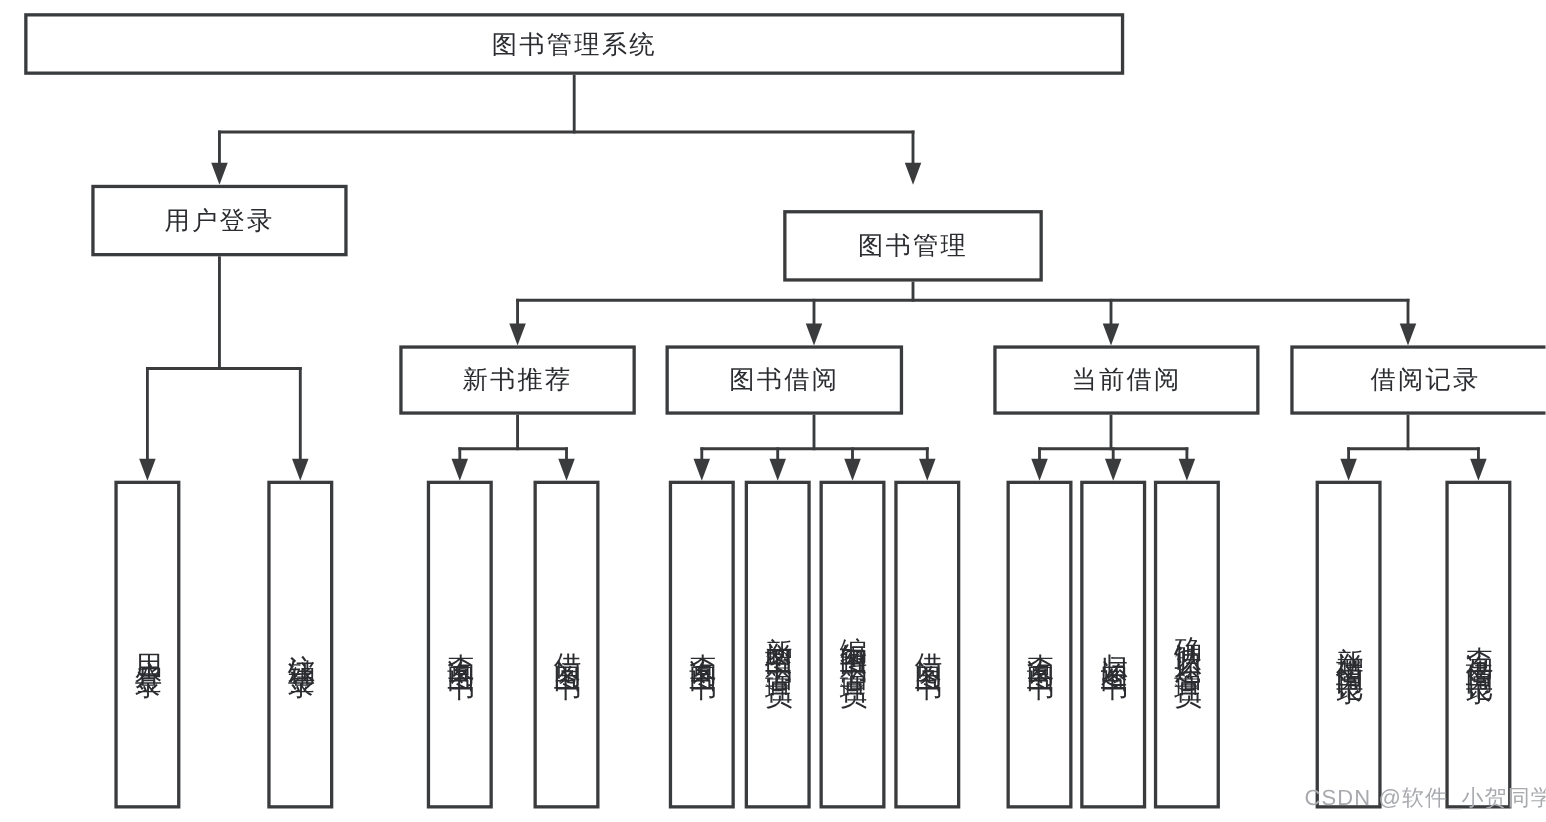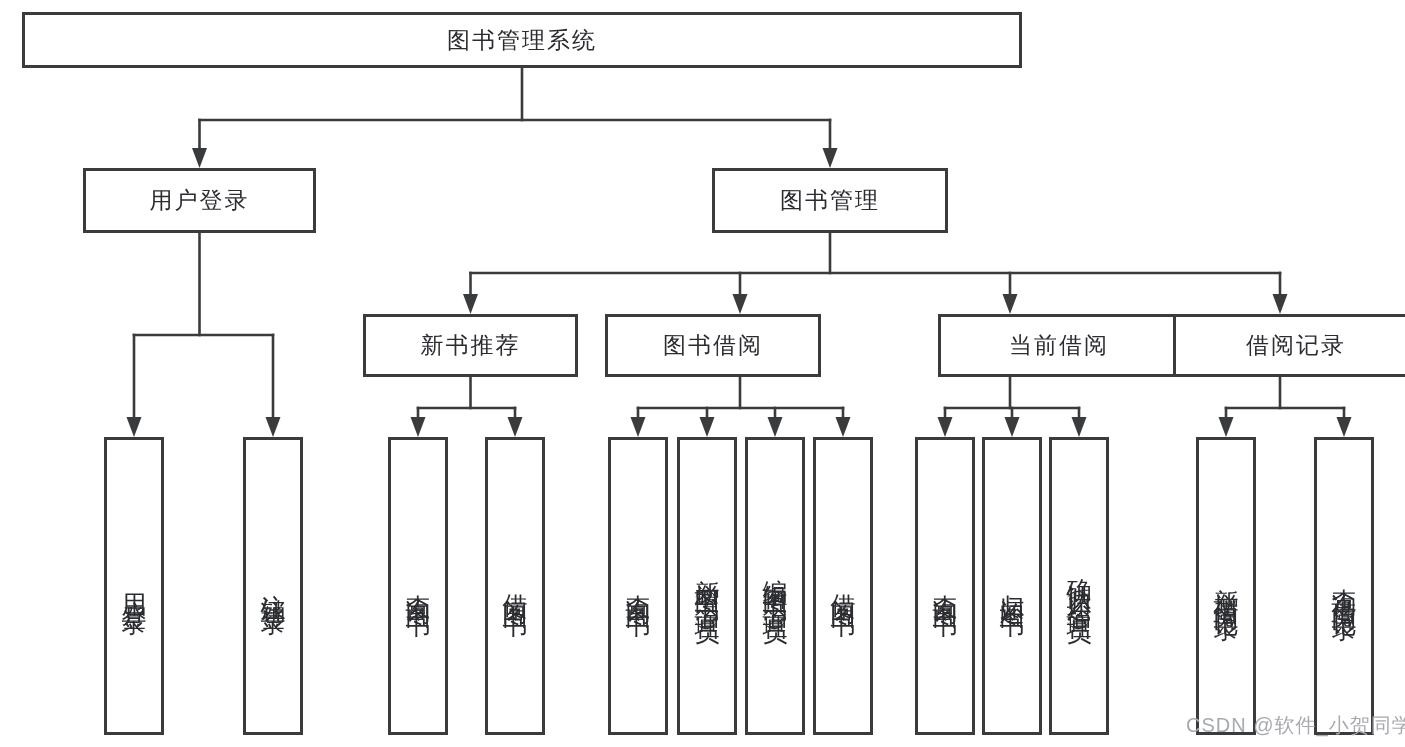--- a/index.html
+++ b/index.html
@@ -116,31 +116,31 @@
       <polygon points="1336.5,417 1351.5,417 1344,437" fill="#3a3b3d"></polygon>
     </svg>
 
   <div class="box root-box">
     <span class="lbl">图书管理系统</span>
   </div>
 
   <div class="box lvl2" style="left:83px;width:233px;">
     <span class="lbl">用户登录</span>
   </div>
-  <div class="box lvl2" style="left:712px;width:236px;">
+  <div class="box lvl2" style="left:712px;width:236px;margin-top:23px;">
     <span class="lbl">图书管理</span>
   </div>
 
   <div class="box lvl3" style="left:363px;width:215px;">
     <span class="lbl">新书推荐</span>
   </div>
   <div class="box lvl3" style="left:605px;width:216px;">
     <span class="lbl">图书借阅</span>
   </div>
-  <div class="box lvl3" style="left:903px;width:242px;margin-left:35px;">
+  <div class="box lvl3" style="left:903px;width:242px;">
     <span class="lbl">当前借阅</span>
   </div>
   <div class="box lvl3" style="left:1173px;width:246px;">
     <span class="lbl">借阅记录</span>
   </div>
 
   <div class="box leaf" style="left:104px;">
     <span class="vlbl">用户登录</span>
   </div>
   <div class="box leaf" style="left:243px;">

